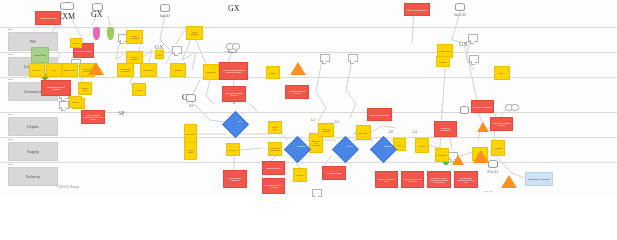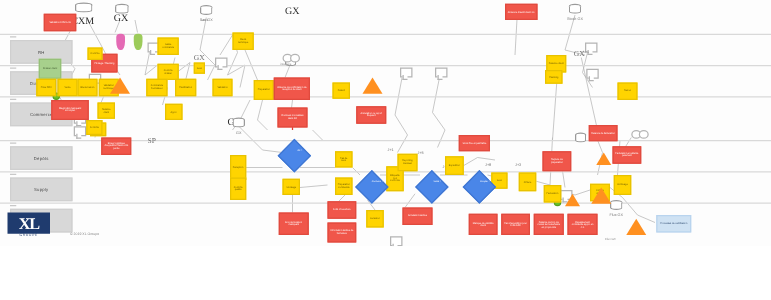--- a/index.html
+++ b/index.html
@@ -295,18 +295,14 @@
         <span>Complet ?</span>
       </div>
       <div class="tri" style="left: 88px; top: 62px;"></div>
       <div class="tri" style="left: 290px; top: 62px;"></div>
       <div class="tri" style="left: 473px; top: 150px;"></div>
       <div class="tri sm" style="left: 452px; top: 155px;"></div>
       <div class="tri" style="left: 501px; top: 175px;"></div>
       <div class="tri sm" style="left: 477px; top: 122px;"></div>
     </div>
 
-  <div id="logo">
-    <div class="mark">XL</div>
-    <div class="sub">GROUPE</div>
-  </div>
   <div id="copyright">© 2019 XL Groupe</div>
 </div>
 
 </body></html>

